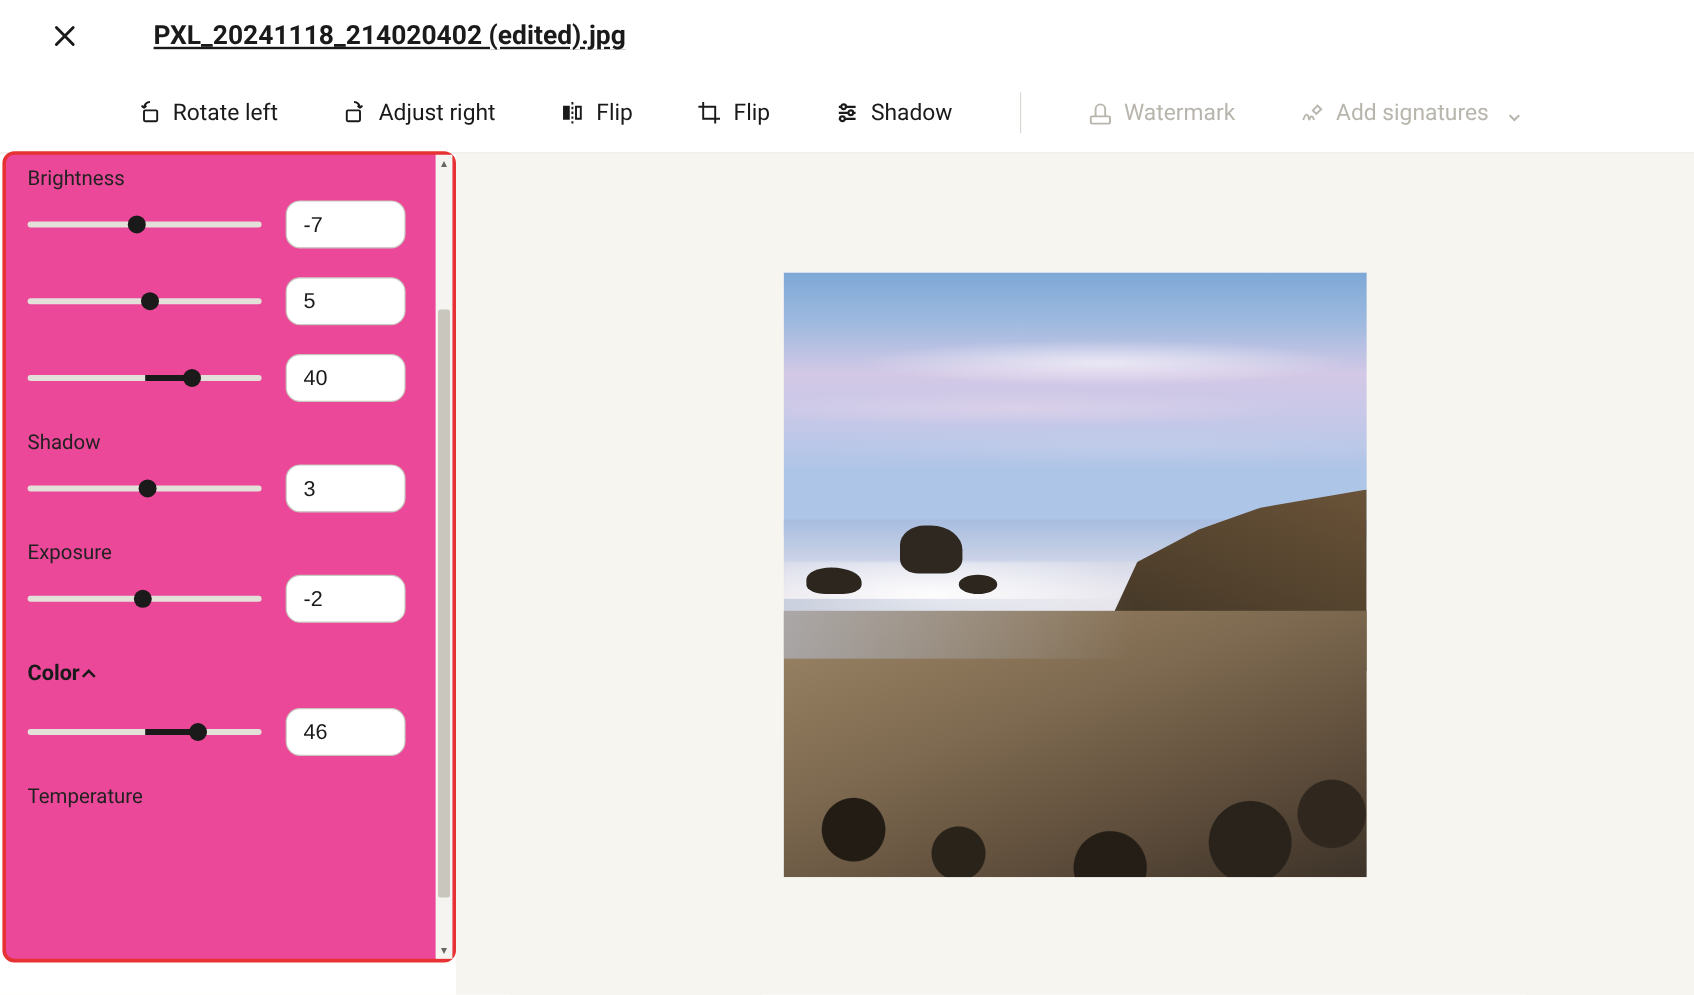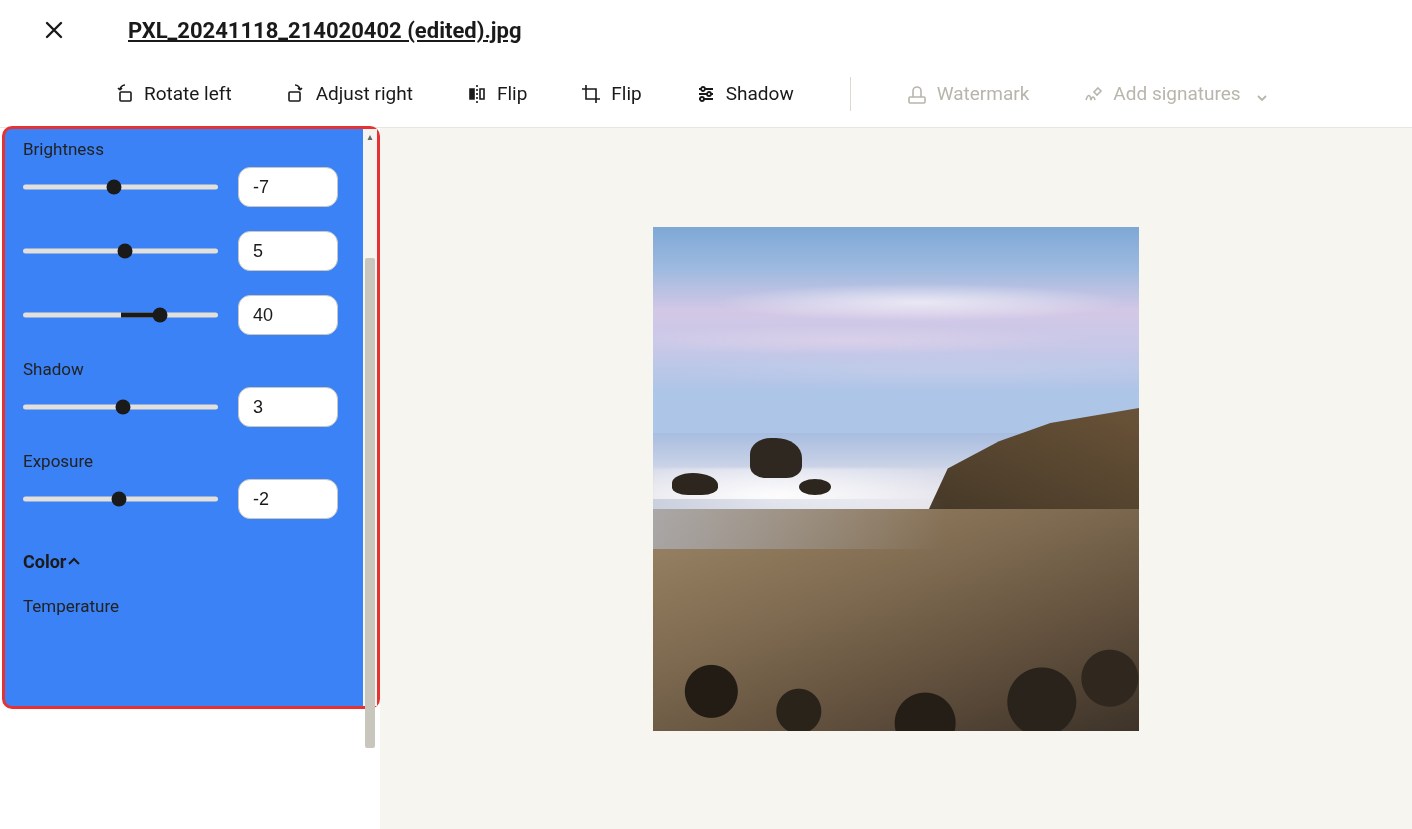--- a/index.html
+++ b/index.html
@@ -57,24 +57,24 @@
   .content {
     display: flex;
     height: calc(100% - 128px);
   }
   
   .adjust-wrap {
     position: relative;
     border: 3px solid #e63232;
     border-radius: 10px;
     width: 378px;
-    height: 583px;
+    height: 676px;
     margin-left: 2px;
     margin-top: -2px;
-    background: #3b82f6;
+    background: #ec4899;
   }
   .adjust-scroll {
     position: absolute;
     left: 0; top: 0; right: 14px; bottom: 0;
     overflow: hidden;
     padding: 10px 0 0 18px;
   }
   .scrollbar {
     position: absolute;
     right: 0; top: 0; bottom: 0;
@@ -351,20 +351,28 @@
 
       <div class="section-header">
         <span>Color</span>
         <svg width="16" height="16" viewBox="0 0 16 16" fill="none" stroke="#1a1a1a" stroke-width="2">
             <path d="M3 10 l5 -5 5 5"></path>
           </svg>
       </div>
 
       <div id="color-list">
           <div class="adjust-item">
+    <div class="adjust-row">
+         <div class="slider">
+           <div class="slider-track"></div>
+           <div class="slider-fill" style="left:50%;width:23%"></div>
+           <div class="slider-thumb" style="left:73.0%"></div>
+         </div>
+         <input class="value-input" value="46" style="">
+       </div>
   </div>
           <div class="adjust-item">
     <div class="adjust-label">Temperature</div>
 
   </div>
         </div>
 
     </div>
     <div class="scrollbar">
       <div class="scroll-arrow">▴</div>

